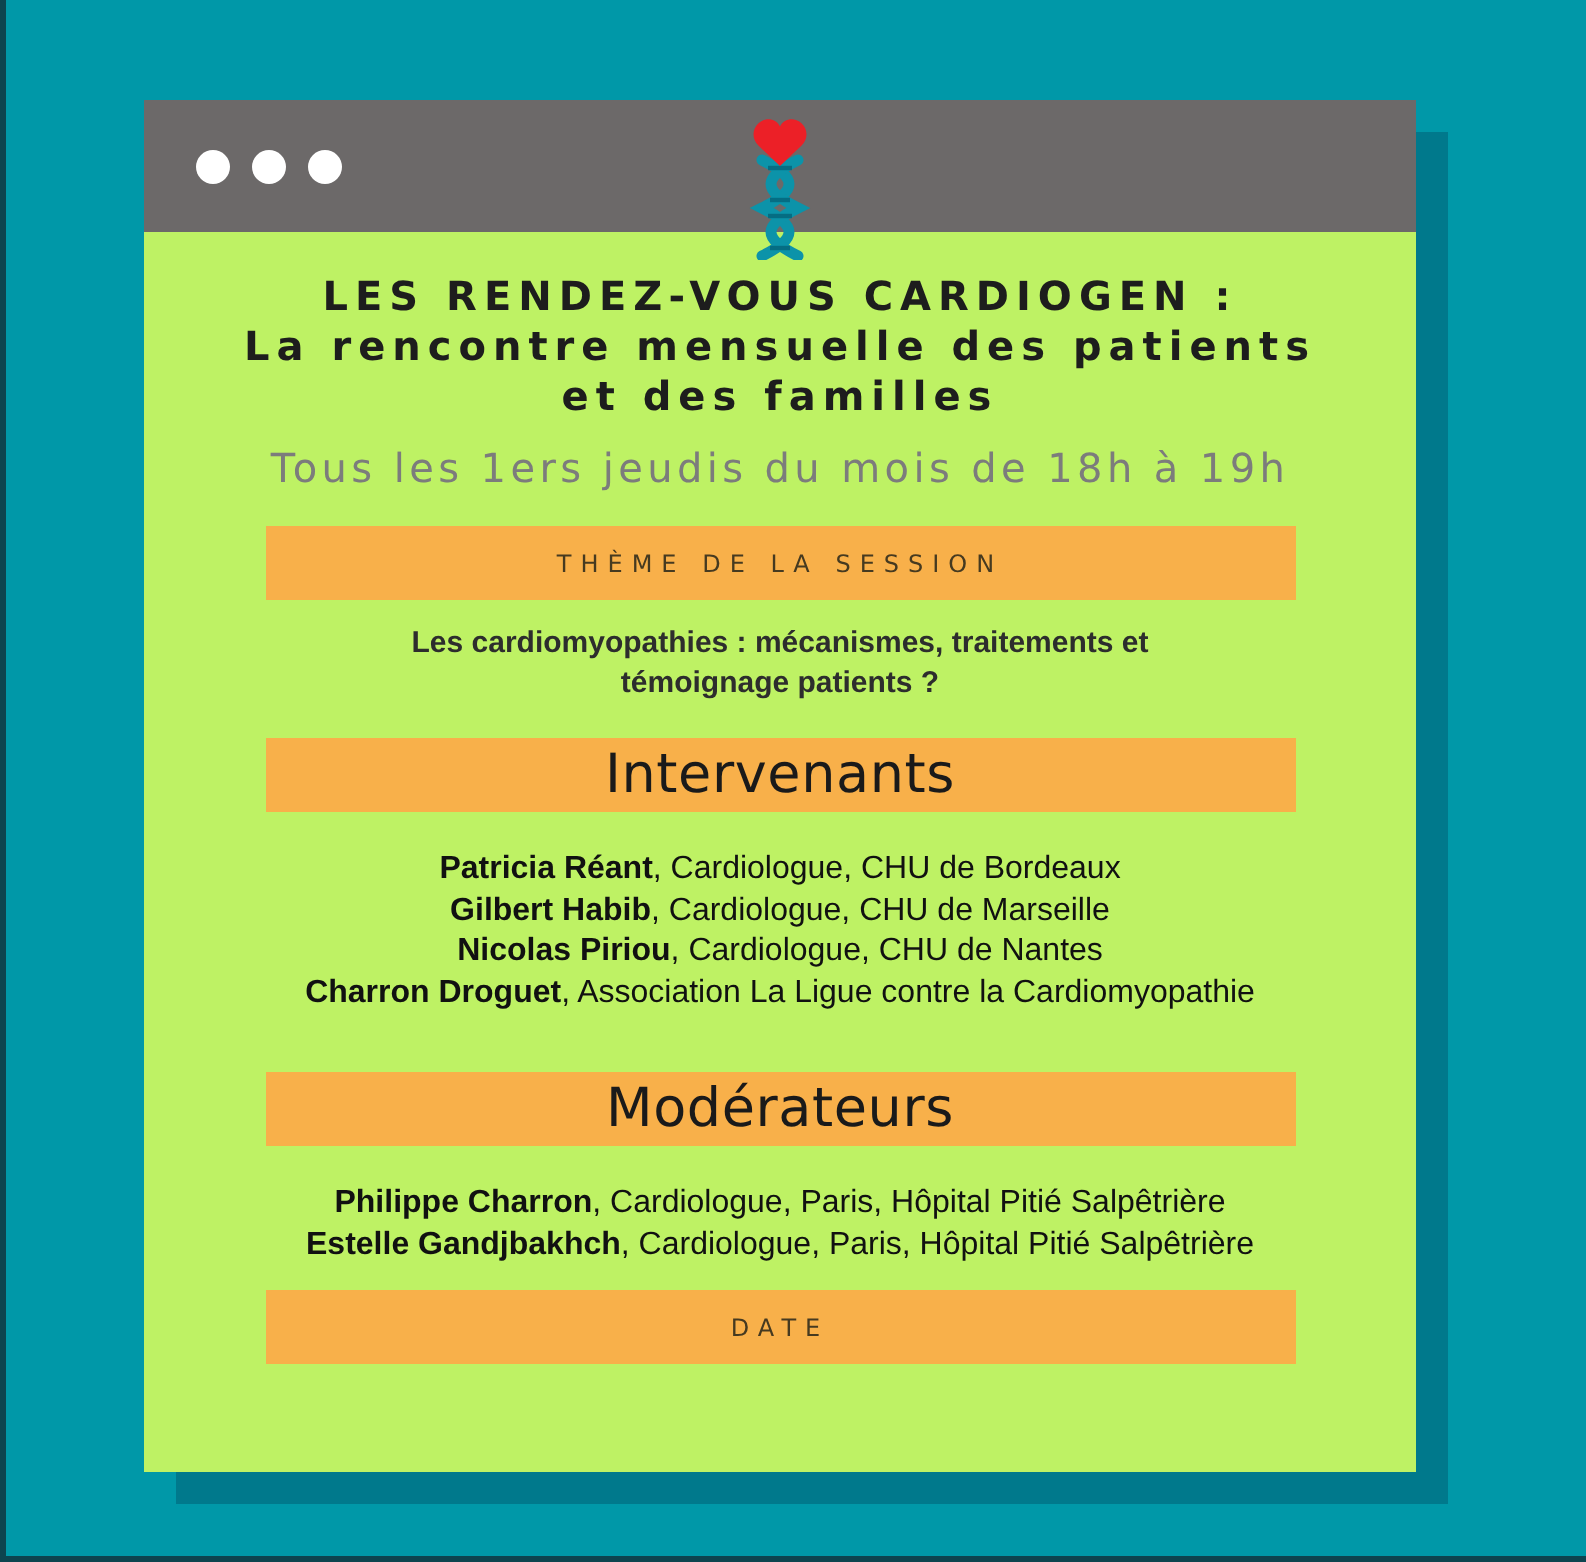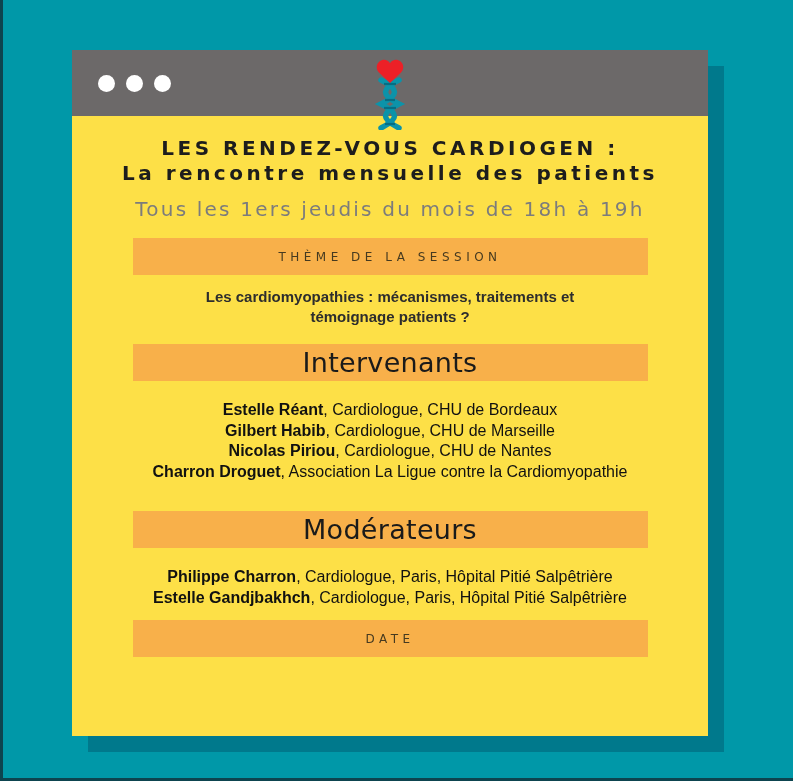--- a/index.html
+++ b/index.html
@@ -5,21 +5,21 @@
   html,body{margin:0;padding:0;}
   body{
     width:793px;height:781px;position:relative;overflow:hidden;
     background:#0098a8;
     font-family:"Liberation Sans",sans-serif;
   }
   .stage{position:absolute;inset:0;background:#0098a8;
     box-shadow:inset 3px -3px 0 0 rgba(18,40,50,.75);}
   .card{
     position:absolute;left:72px;top:50px;width:636px;height:686px;
-    background:#fde047;box-shadow:16px 16px 0 0 #00798c;
+    background:#bef264;box-shadow:16px 16px 0 0 #00798c;
   }
   .titlebar{position:relative;height:66px;background:#6c6969;}
   .dots{position:absolute;left:26px;top:25px;display:flex;gap:11px;}
   .dot{width:17px;height:17px;border-radius:50%;background:#ffffff;}
   .logo{position:absolute;left:50%;top:6px;transform:translateX(-50%);
     width:56px;height:74px;z-index:3;}
   .content{text-align:center;}
   .title{
     margin-top:20px;
     font-family:"DejaVu Sans",sans-serif;font-weight:700;
@@ -82,35 +82,36 @@
           </g>
           <path d="M28 27 L17.2 16.8 C13.9 13.7 13.9 8.4 17.4 5.5 C21 2.4 26 3.4 28 7.2 C30 3.4 35 2.4 38.6 5.5 C42.1 8.4 42.1 13.7 38.8 16.8 Z" fill="#ec2027"></path>
         </svg>
       </div>
     </div>
 
     <div class="content">
       <div class="title">
         <div>LES RENDEZ-VOUS CARDIOGEN :</div>
         <div>La rencontre mensuelle des patients</div>
+        <div>et des familles</div>
       </div>
 
       <div class="subtitle">Tous les 1ers jeudis du mois de 18h à 19h</div>
 
       <div class="banner spaced mt-theme">THÈME DE LA SESSION</div>
 
       <div class="theme-text">
         <div>Les cardiomyopathies : mécanismes, traitements et</div>
         <div>témoignage patients ?</div>
       </div>
 
       <div class="banner plain mt-interv">Intervenants</div>
 
       <div class="people">
-          <div><b>Estelle Réant</b><span>, Cardiologue, CHU de Bordeaux</span></div>
+          <div><b>Patricia Réant</b><span>, Cardiologue, CHU de Bordeaux</span></div>
           <div><b>Gilbert Habib</b><span>, Cardiologue, CHU de Marseille</span></div>
           <div><b>Nicolas Piriou</b><span>, Cardiologue, CHU de Nantes</span></div>
           <div><b>Charron Droguet</b><span>, Association La Ligue contre la Cardiomyopathie</span></div>
         </div>
 
       <div class="banner plain mt-moder">Modérateurs</div>
 
       <div class="people">
           <div><b>Philippe Charron</b><span>, Cardiologue, Paris, Hôpital Pitié Salpêtrière</span></div>
           <div><b>Estelle Gandjbakhch</b><span>, Cardiologue, Paris, Hôpital Pitié Salpêtrière</span></div>

